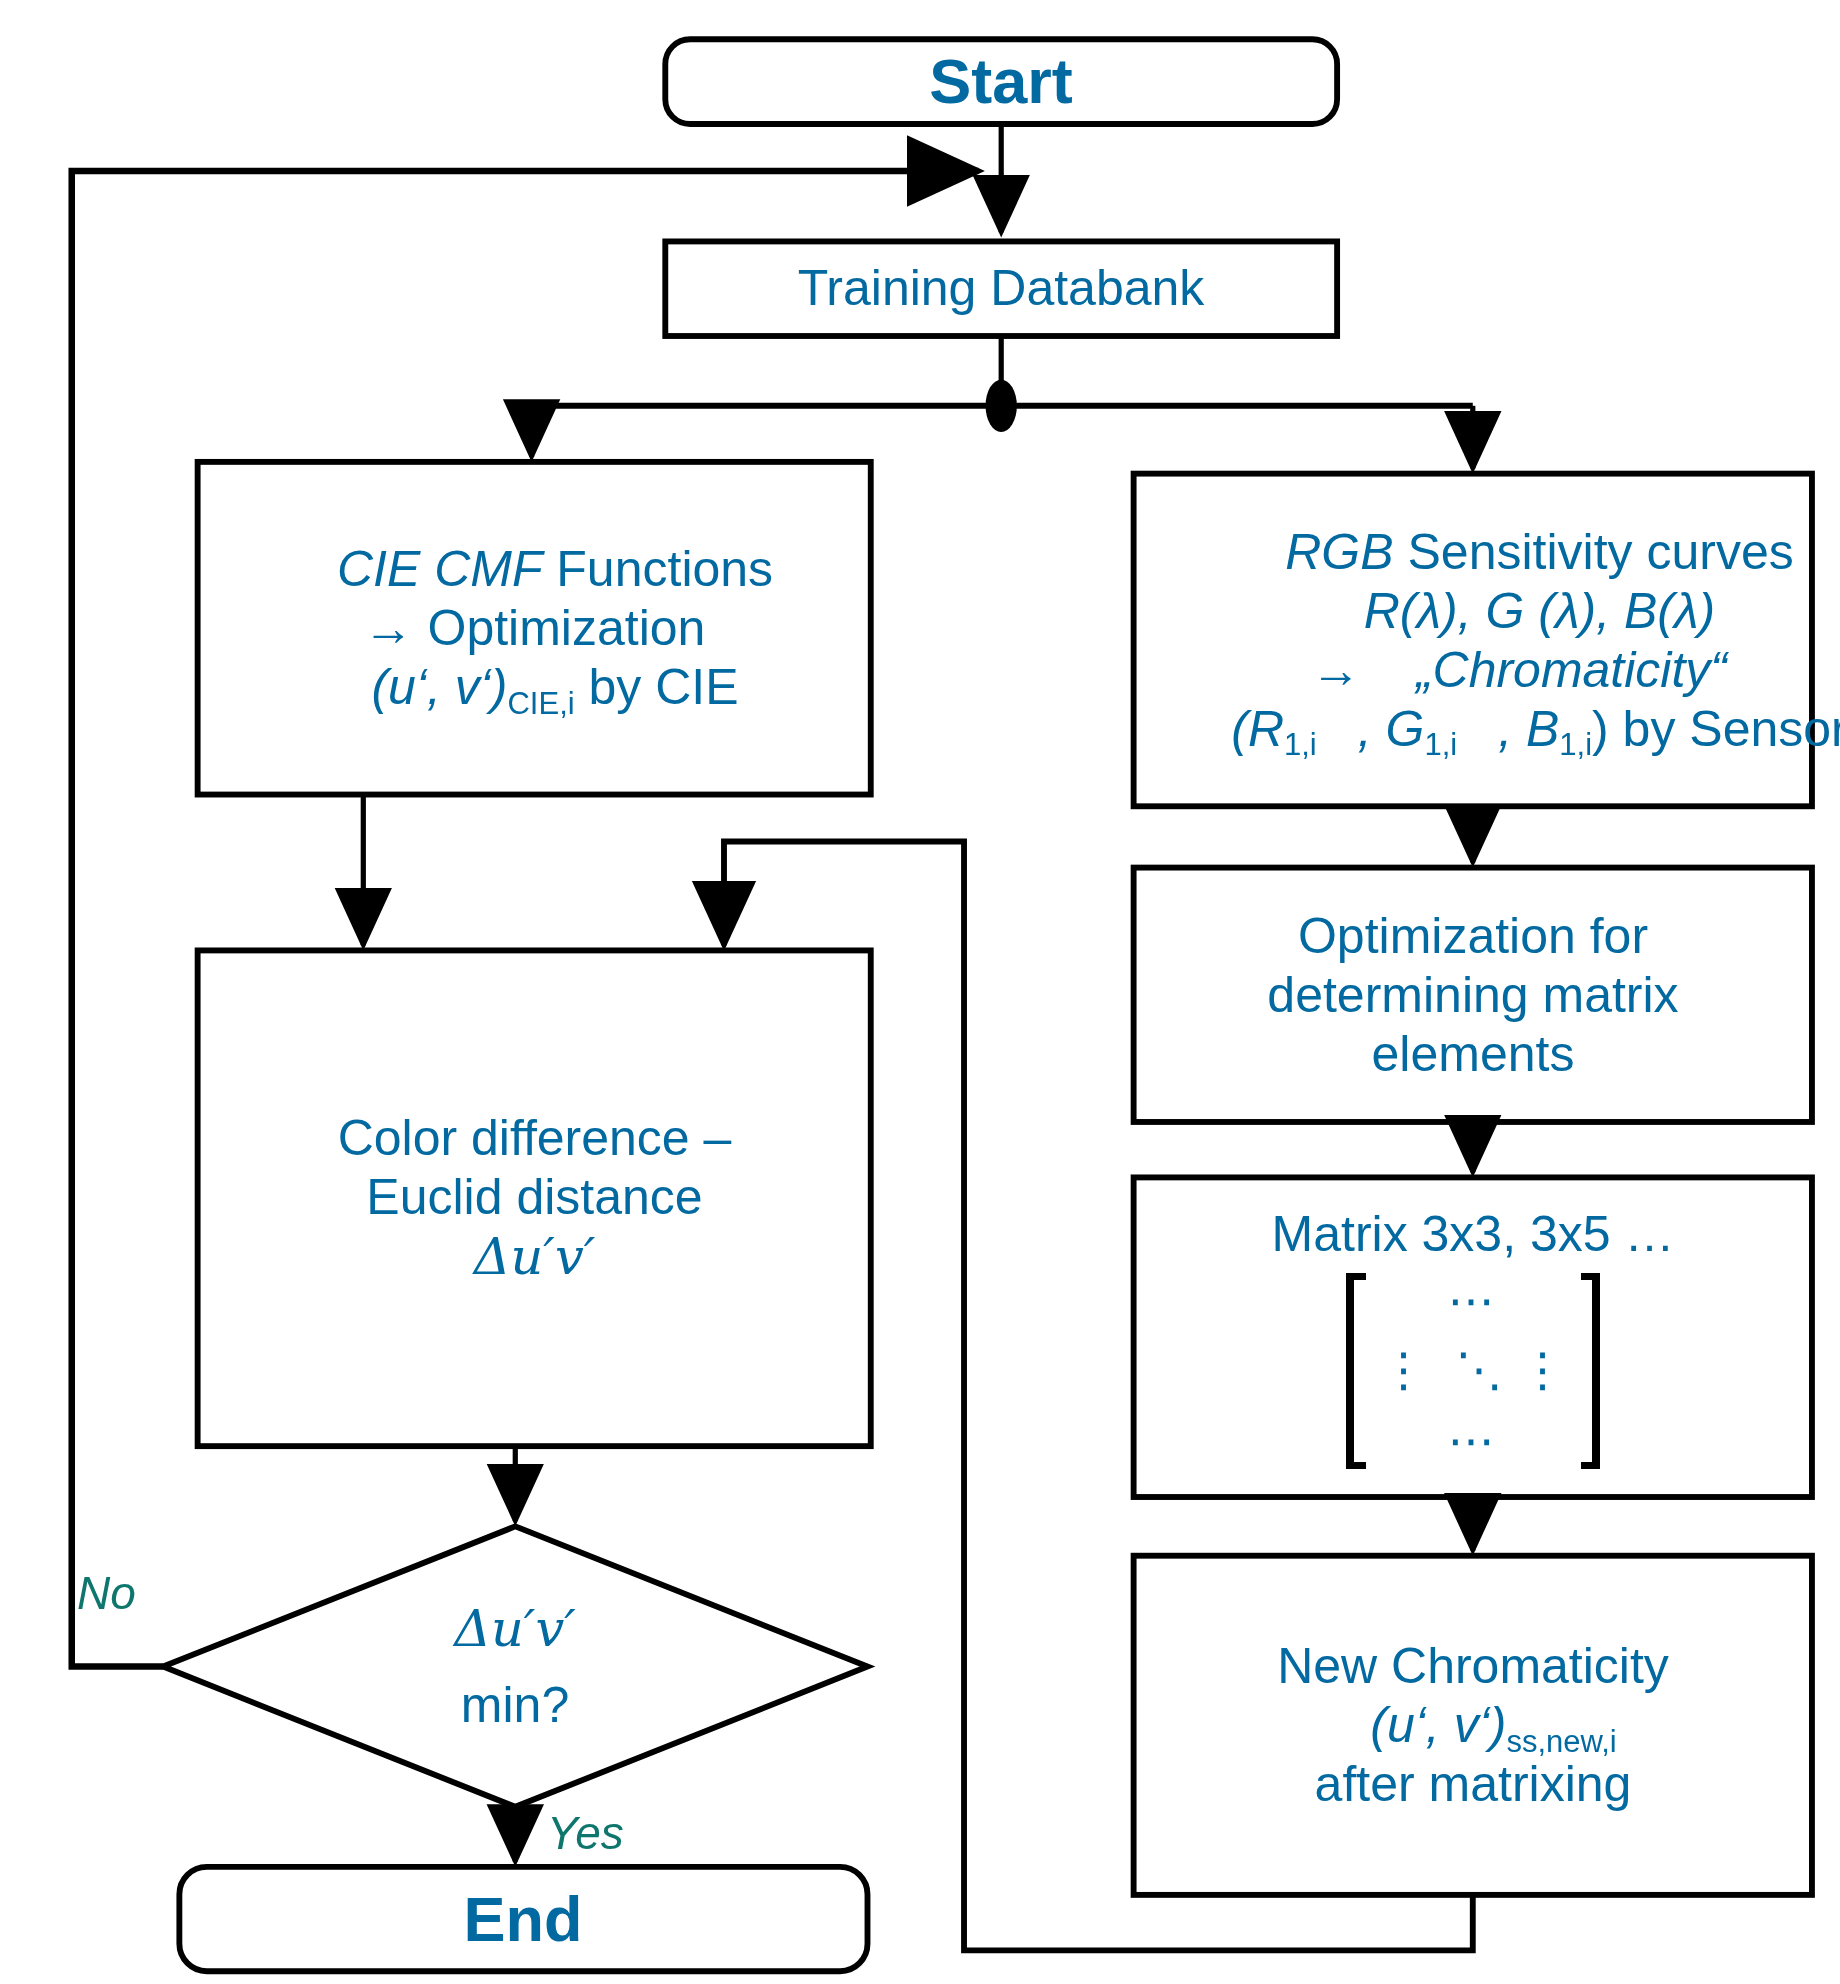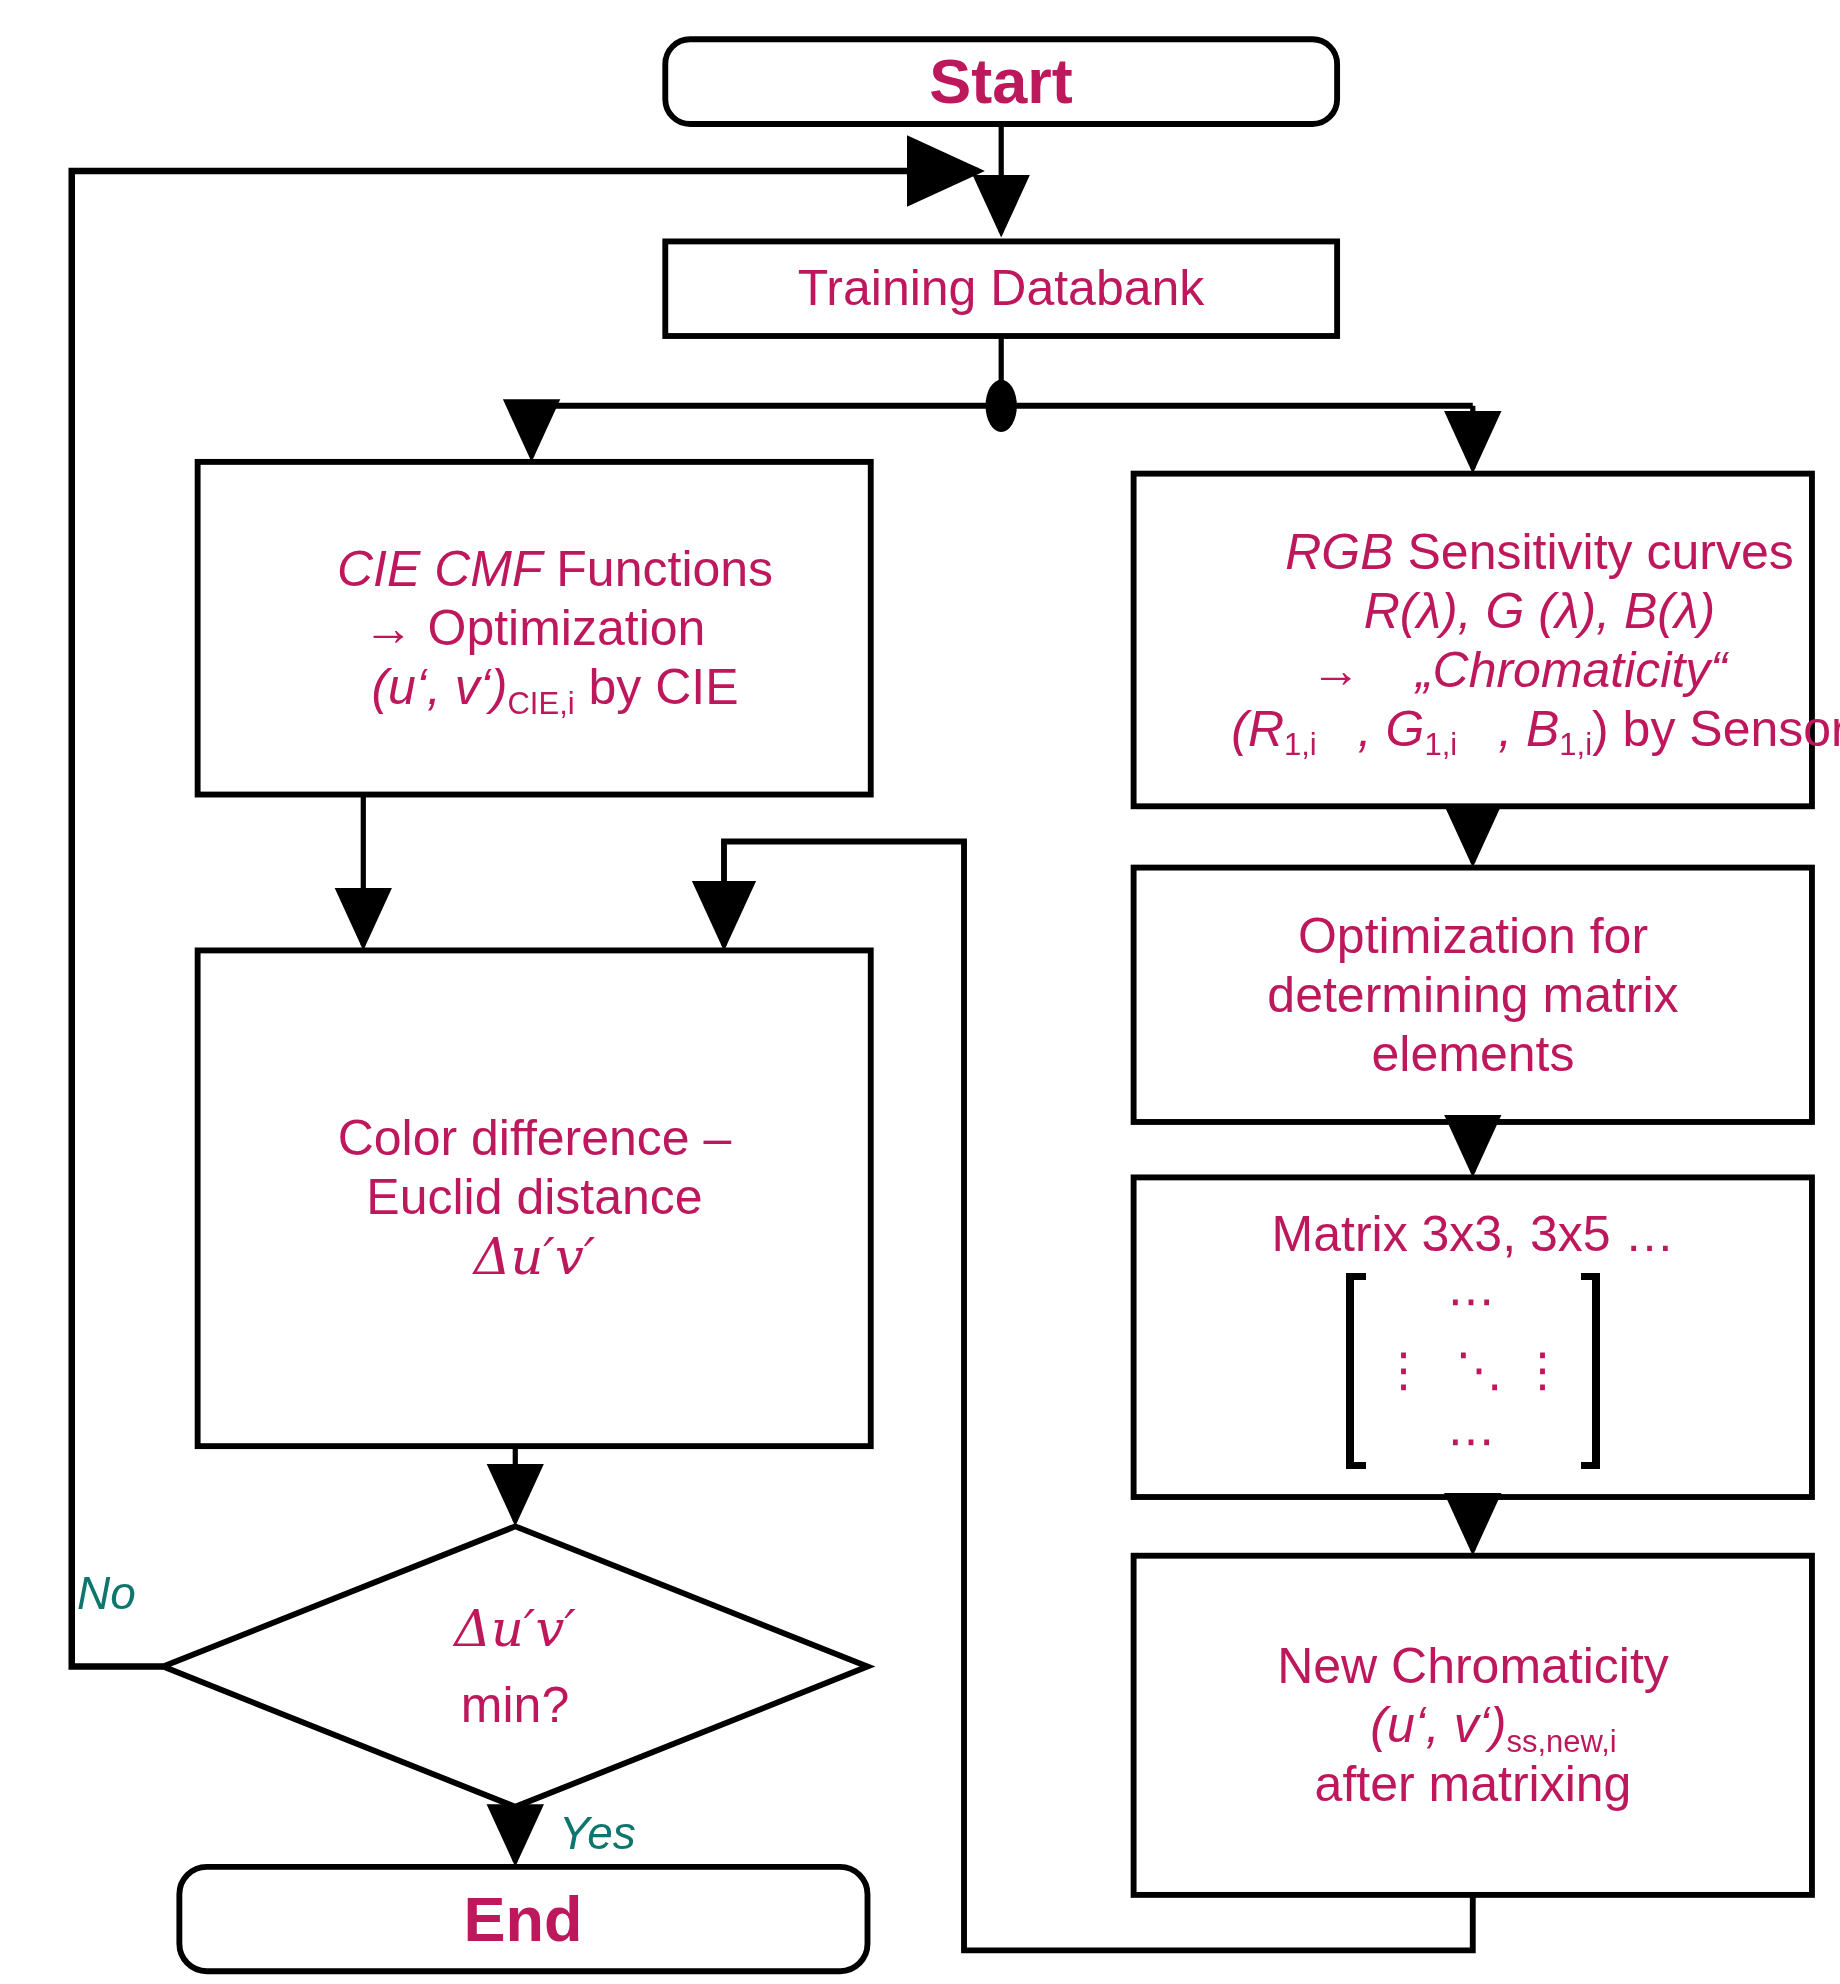--- a/index.html
+++ b/index.html
@@ -21,21 +21,21 @@
     height: 1985px;
     display: block;
   }
   .node-text {
     position: absolute;
     display: flex;
     flex-direction: column;
     align-items: center;
     justify-content: center;
     text-align: center;
-    color: #be185d;
+    color: #0369a1;
     line-height: 1.18;
     pointer-events: none;
   }
   .t-terminal {
     font-size: 63px;
     font-weight: bold;
     letter-spacing: 0px;
   }
   .t-box {
     font-size: 50px;
@@ -235,16 +235,16 @@
     <div class="mrow math" style="margin-bottom:17px;">Δu′v′</div>
     <div class="mrow">min?</div>
   </div>
 
   <div class="node-text t-terminal" style="left:179px; top:1867px; width:688px; height:104px;">
     <span>End</span>
   </div>
 
   <div class="edge-label" style="left:77px; top:1566px;">No</div>
 
-  <div class="edge-label" style="left:547px; top:1806px;margin-left:12px;">Yes</div>
+  <div class="edge-label" style="left:547px; top:1806px;">Yes</div>
 
 </div>
 
 
 </body></html>

